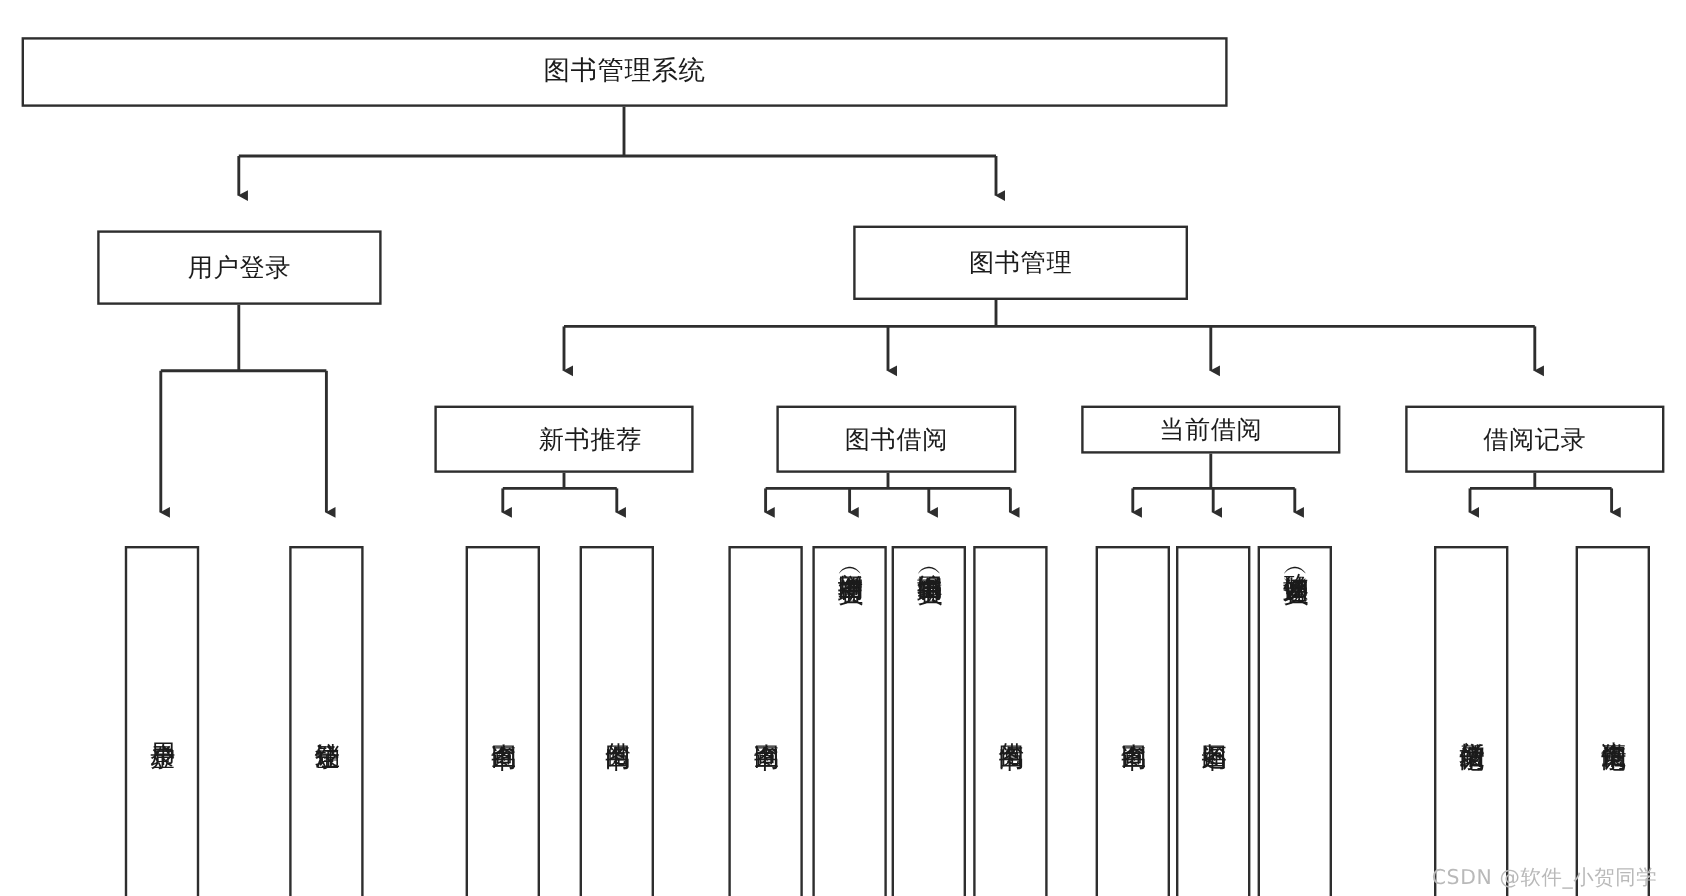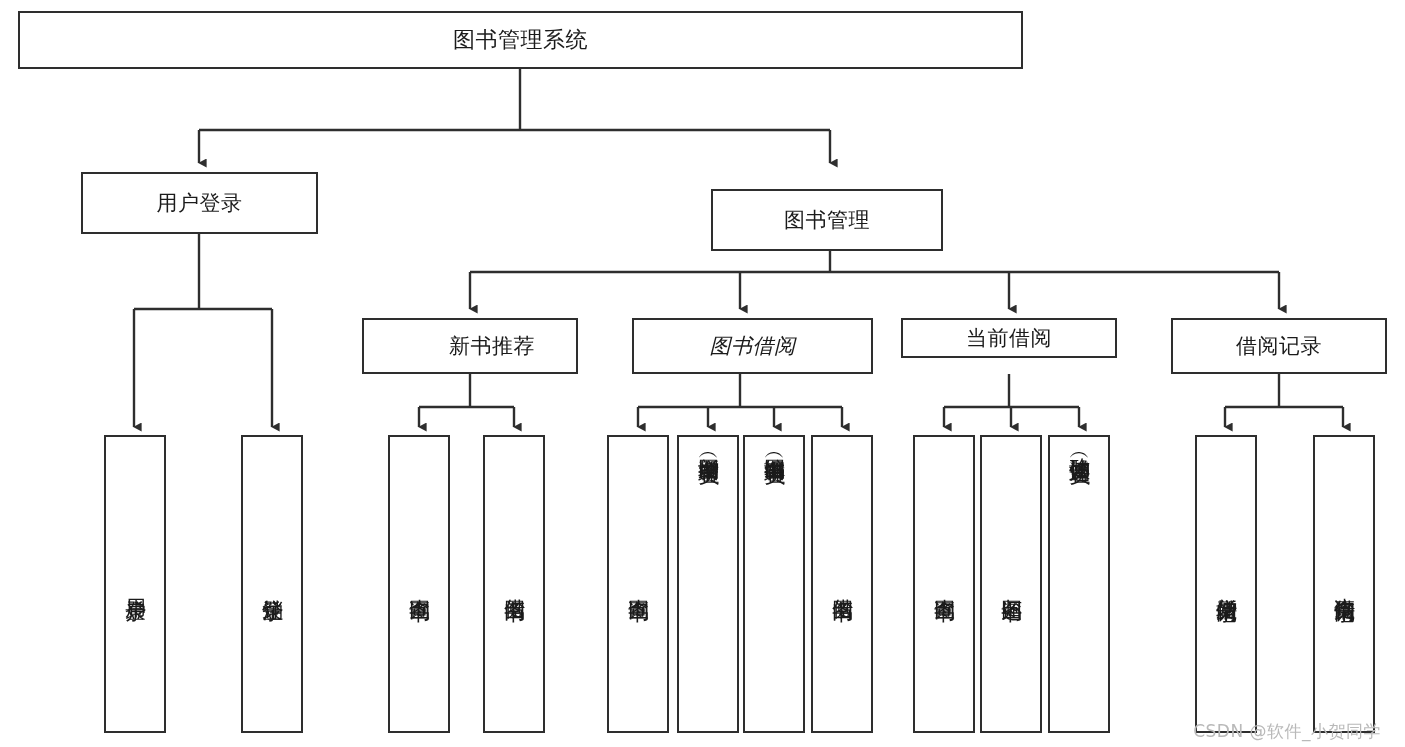--- a/index.html
+++ b/index.html
@@ -28,20 +28,21 @@
   }
   .node {
     position: absolute;
     box-sizing: border-box;
     background: #ffffff;
     border: 2px solid #2e2e2e;
     display: flex;
     align-items: center;
     justify-content: center;
     color: #1b1b1b;
+    margin-top: 20px;
   }
   .node .label {
     display: block;
     text-align: center;
     line-height: 1.18;
     letter-spacing: 0.5px;
   }
   
   .node.horiz .label {
     writing-mode: horizontal-tb;
@@ -131,28 +132,28 @@
     </g>
   </svg>
 
   <div class="node horiz root" style="left:18px; top:11px; width:1005px; height:58px;">
     <span class="label">图书管理系统</span>
   </div>
 
   <div class="node horiz" style="left:81px; top:172px; width:237px; height:62px;">
     <span class="label">用户登录</span>
   </div>
-  <div class="node horiz" style="left:711px; top:189px; width:232px; height:62px;">
+  <div class="node horiz" style="left:711px; top:168px; width:279px; height:62px;">
     <span class="label">图书管理</span>
   </div>
 
   <div class="node horiz" style="left:362px; top:318px; width:216px; height:56px;padding-left:44px;">
     <span class="label">新书推荐</span>
   </div>
-  <div class="node horiz" style="left:632px; top:318px; width:241px; height:56px;font-style:italic;">
+  <div class="node horiz" style="left:647px; top:318px; width:200px; height:56px;">
     <span class="label">图书借阅</span>
   </div>
   <div class="node horiz" style="left:901px; top:318px; width:216px; height:40px;">
     <span class="label">当前借阅</span>
   </div>
   <div class="node horiz" style="left:1171px; top:318px; width:216px; height:56px;">
     <span class="label">借阅记录</span>
   </div>
 
   <div class="node vert" style="left:104px; top:435px; width:62px; height:298px;">

